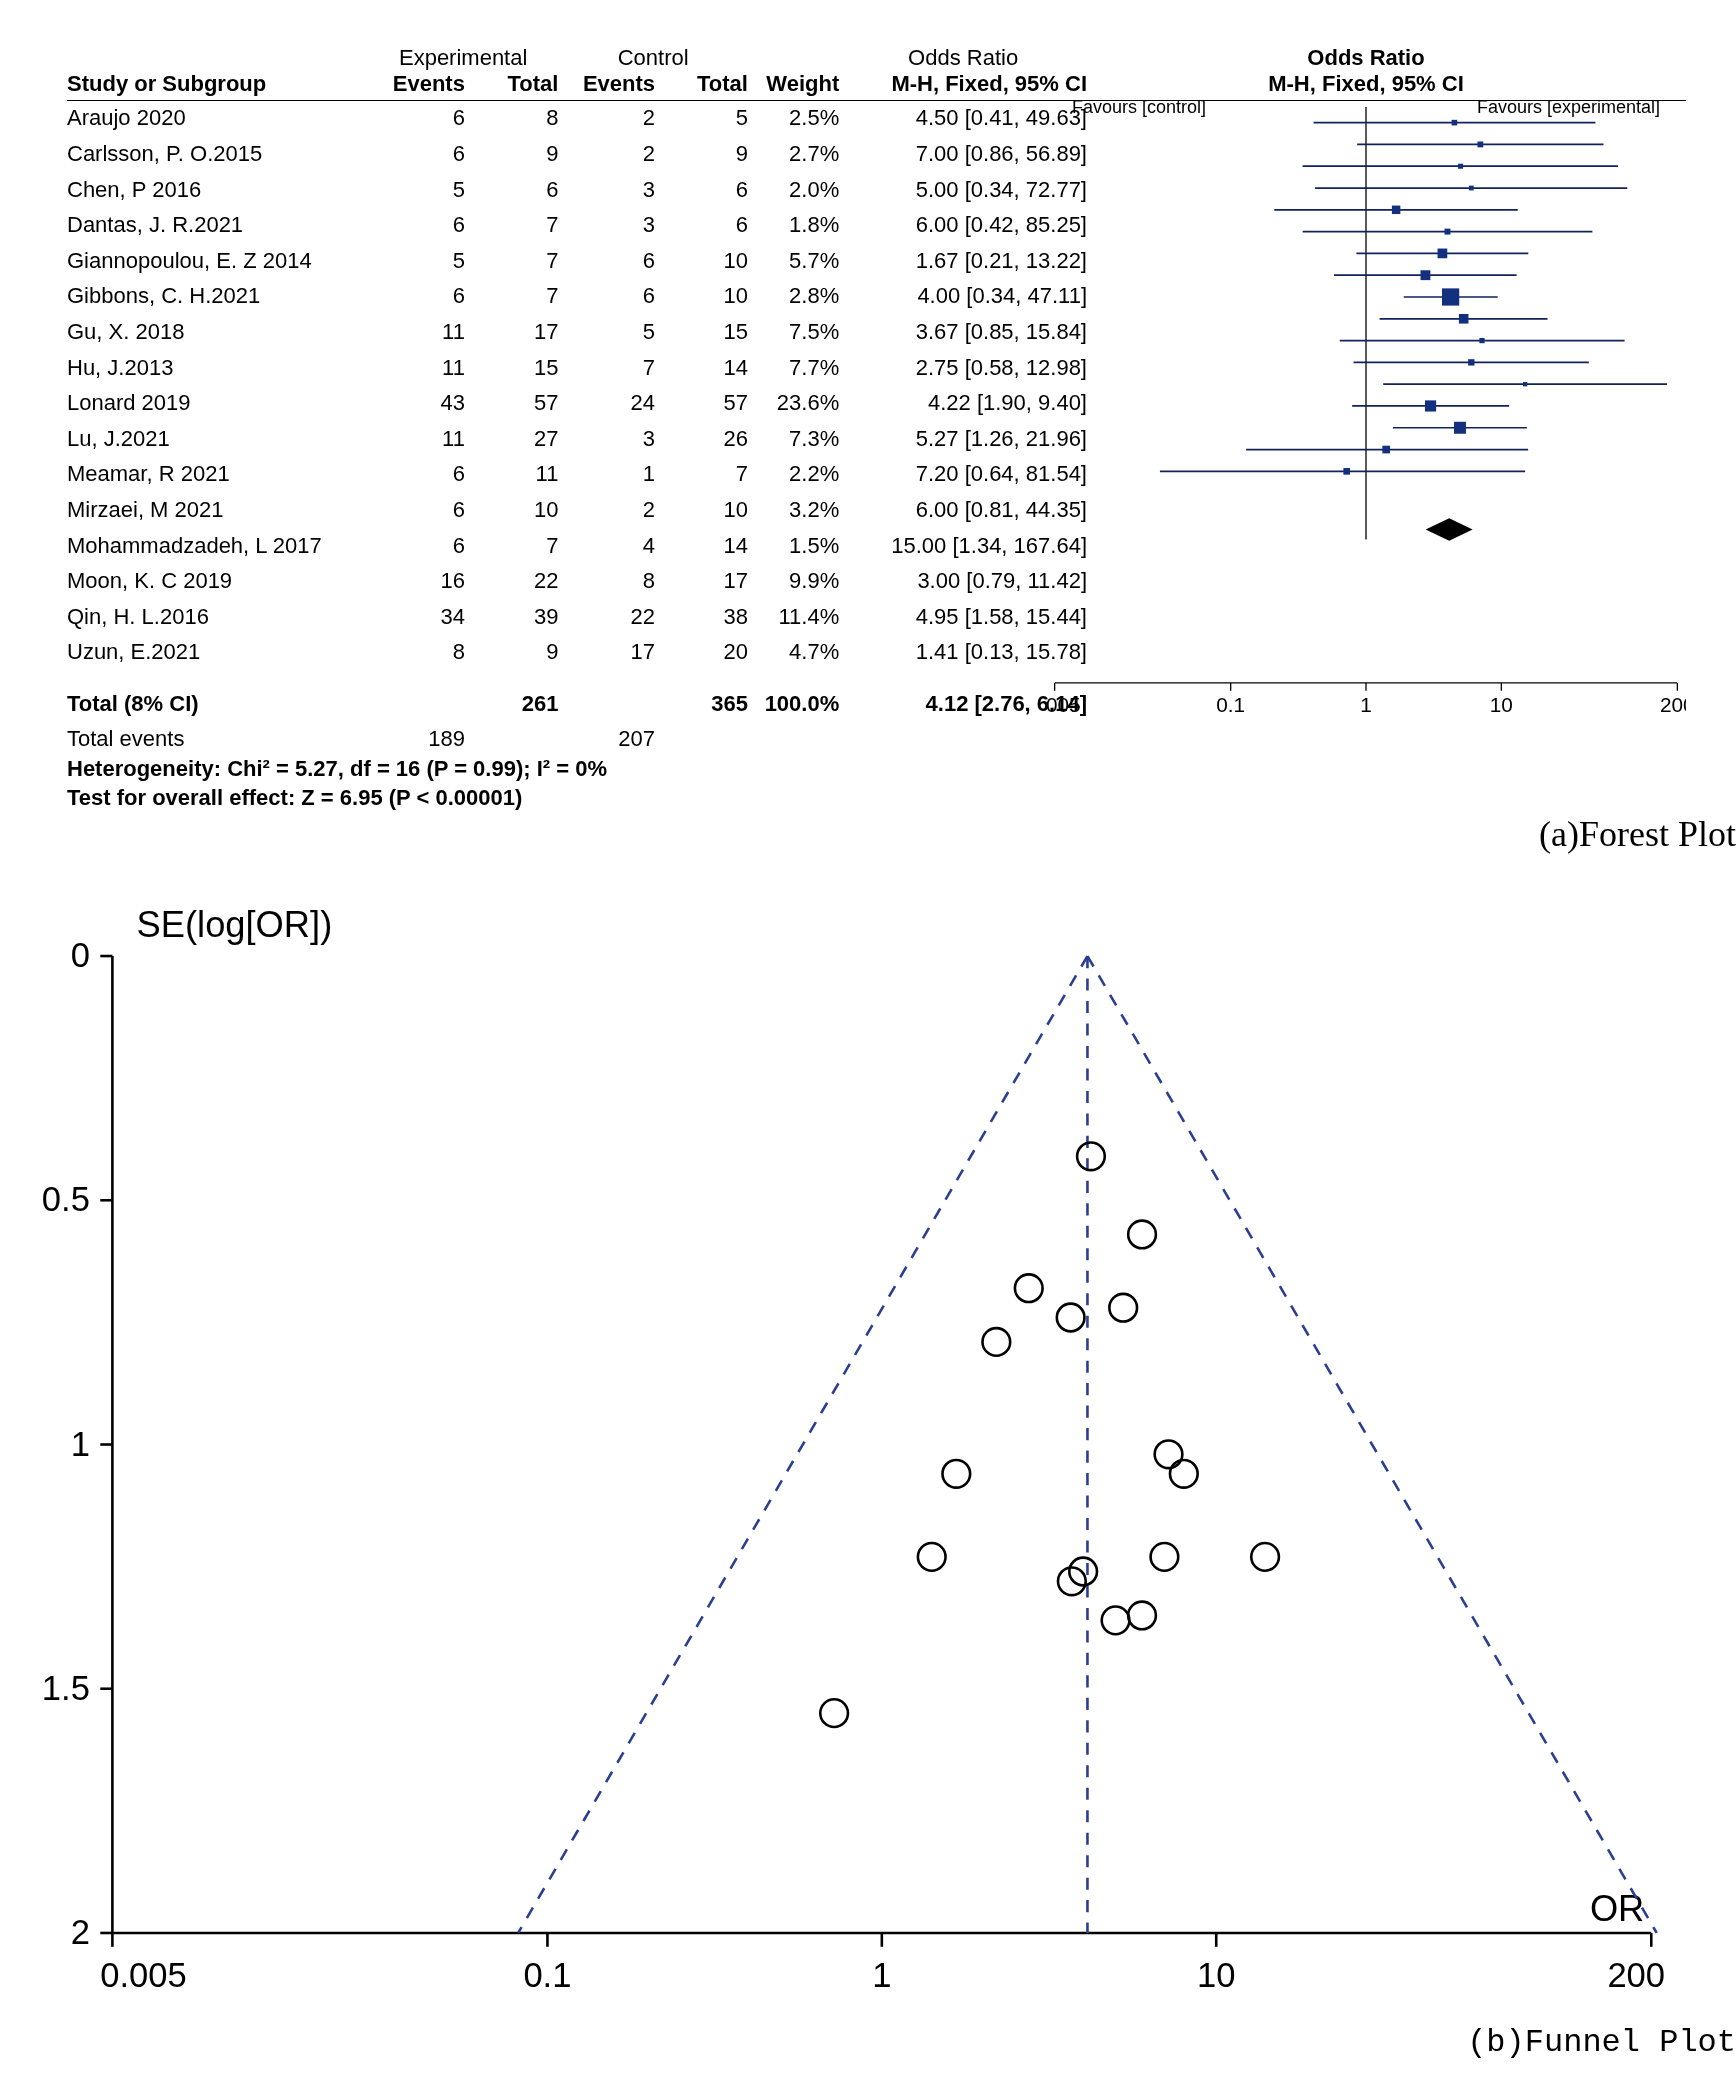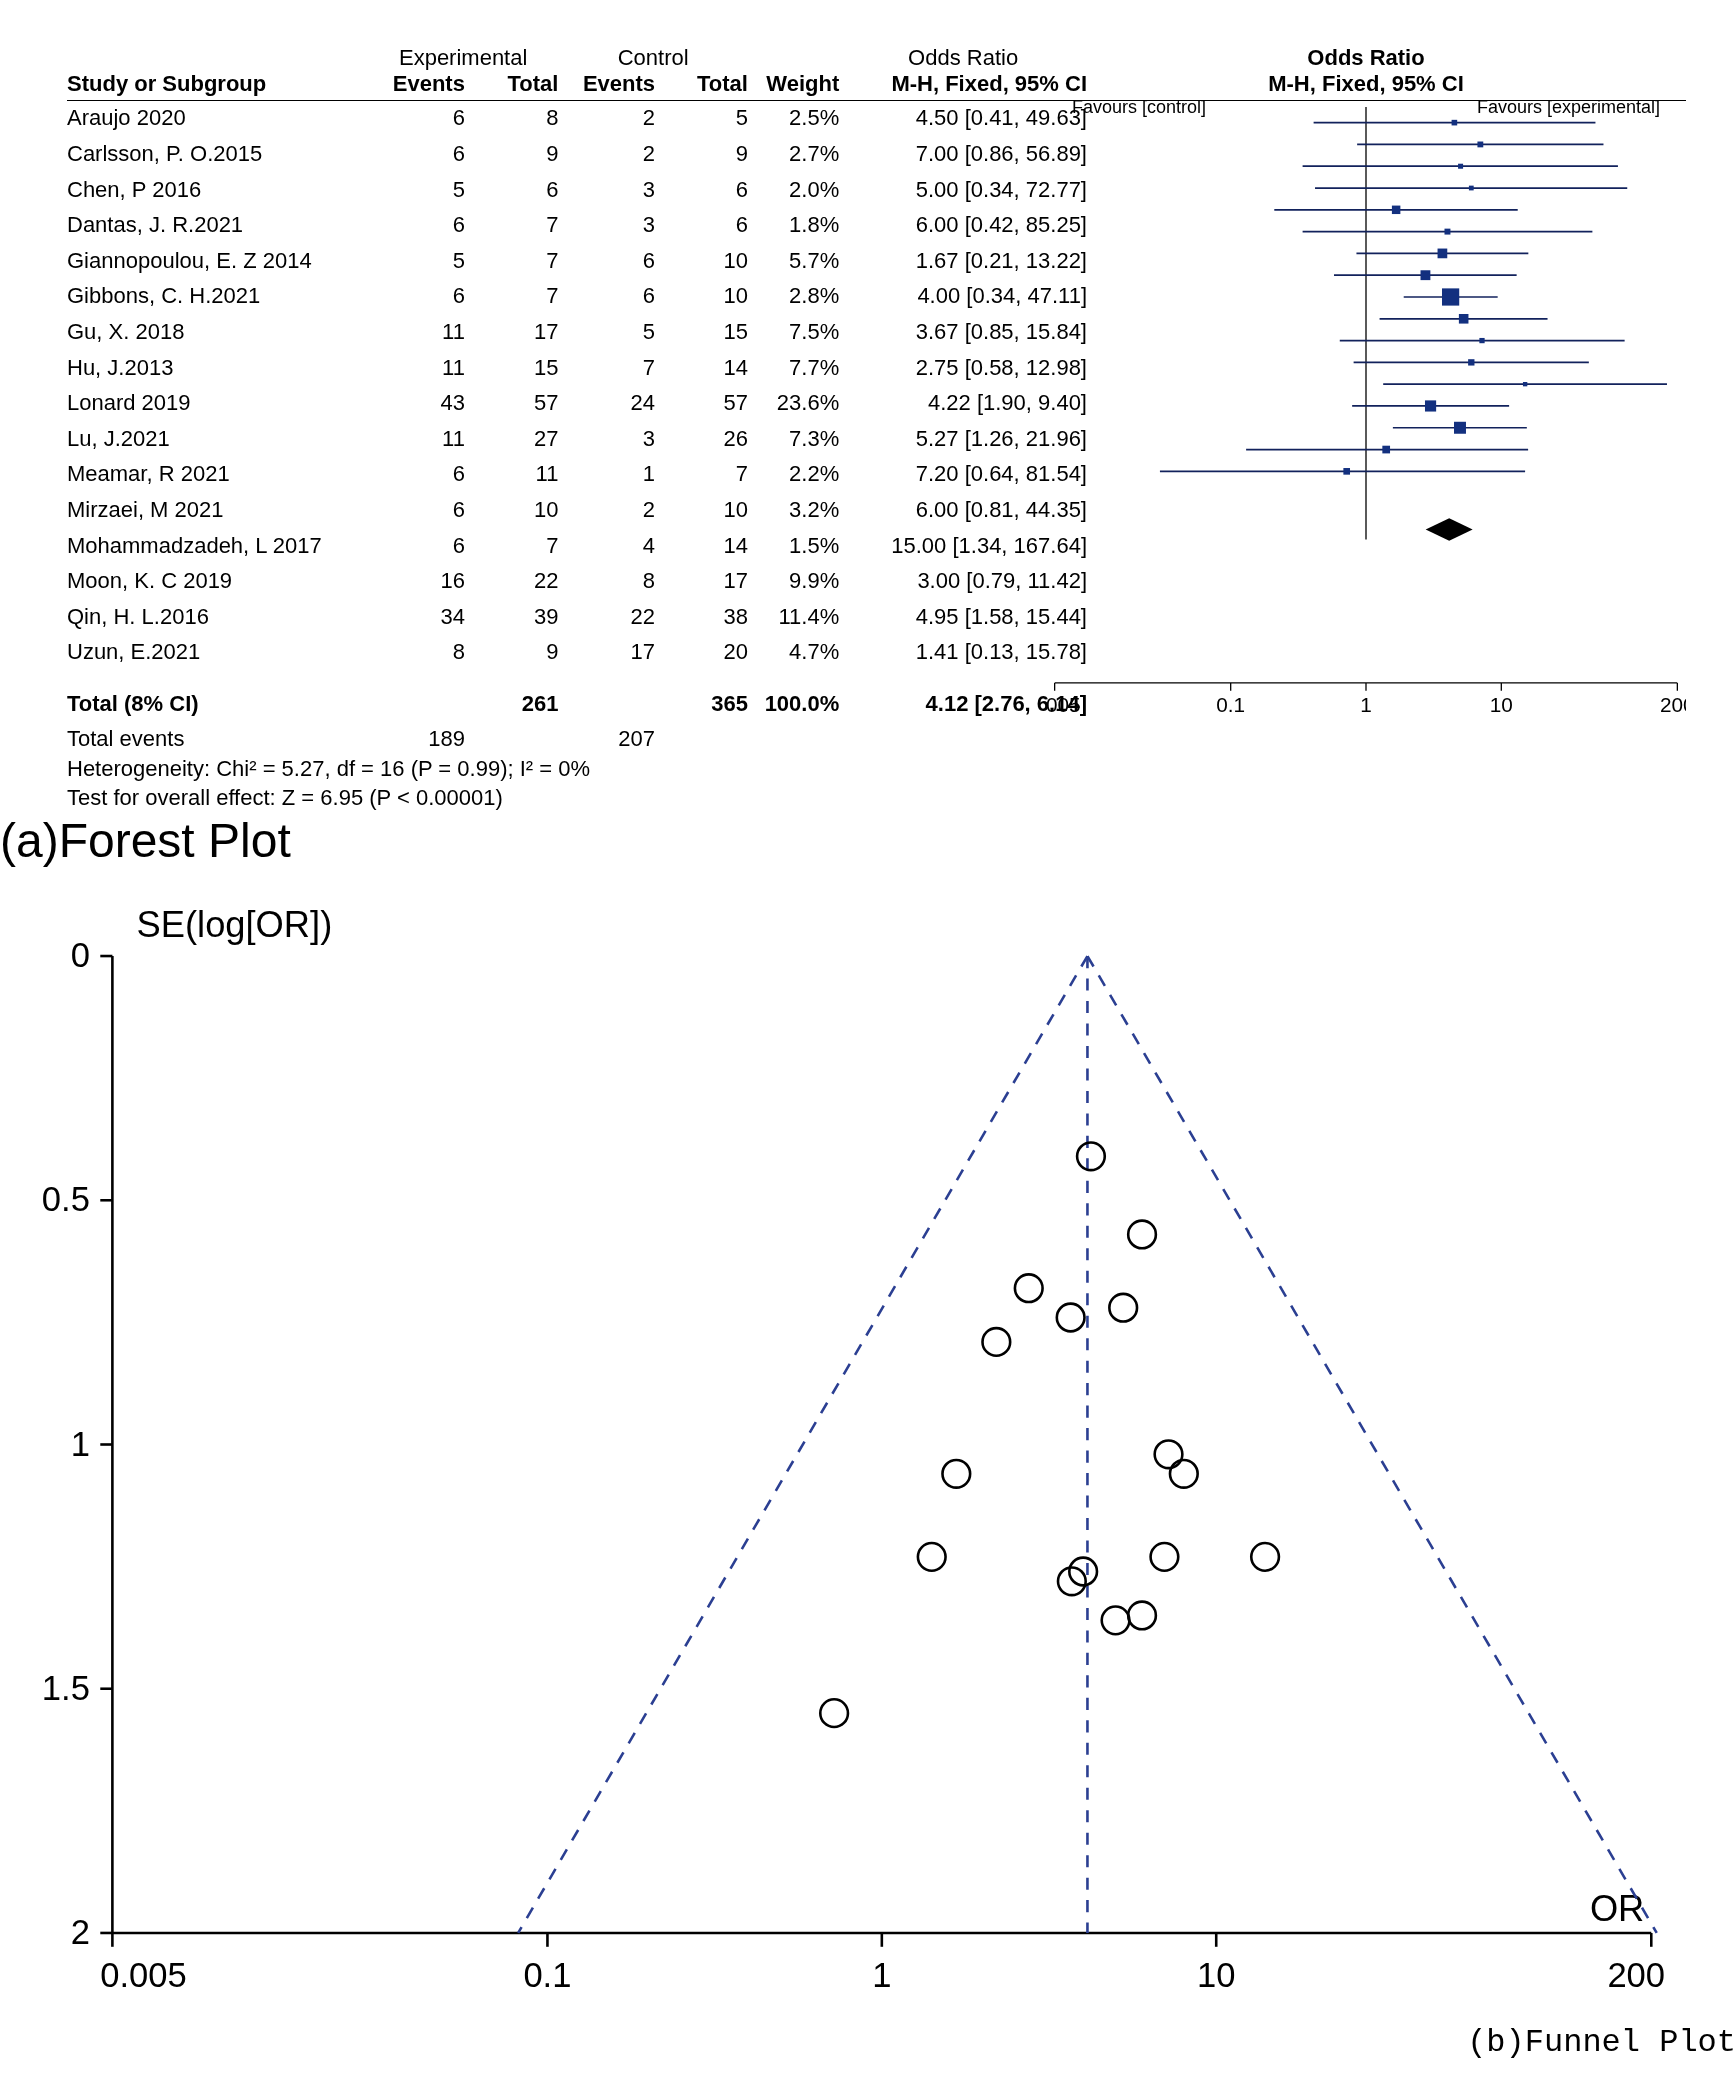--- a/index.html
+++ b/index.html
@@ -13,30 +13,30 @@
   .ftable td,.ftable th{padding:0;font-weight:normal;white-space:nowrap;}
   .grp{font-weight:bold;text-align:center;font-size:22px;padding-bottom:1.7px;}
   .hdr td{font-weight:bold;border-bottom:1.7px solid #000;padding-bottom:2.6px;}
   .col-study{width:311px;text-align:left;}
   .col-n{width:102px;text-align:right;padding-right:12px;}
   .col-w{width:95px;text-align:right;padding-right:12px;}
   .col-or{width:259px;text-align:right;padding-right:8.6px;}
   .rowline td{padding-top:4.8px;padding-bottom:4.8px;}
   .totrow td{font-weight:bold;padding-top:21px;}
   .teventsrow td{padding-top:8.6px;}
-  .het{position:absolute;left:67px;top:754px;font-size:22px;line-height:29px;}
+  .het{position:absolute;left:67px;top:754px;font-size:22px;line-height:29px;font-weight:bold;}
 
   
   .fgraph{position:absolute;left:1046px;top:45px;width:640px;height:761px;}
   .fg-title{position:absolute;width:100%;text-align:center;font-weight:bold;font-size:22px;top:0px;left:0;}
   .fg-sub{position:absolute;width:100%;text-align:center;font-weight:bold;font-size:22px;top:26px;left:0;border-bottom:1.7px solid #000;padding-bottom:2.6px;}
   .fg-plot{position:absolute;left:0;top:62px;width:640px;height:545px;}
   .fg-axis{position:absolute;left:0;top:605px;width:640px;height:104px;}
   .favours{position:absolute;top:52px;width:100%;font-size:18px;display:flex;justify-content:space-between;padding:0 26px;box-sizing:border-box;}
-  .caption{position:absolute;width:100%;text-align:left;font-family:Liberation Sans, sans-serif;font-size:48px;}
+  .caption{position:absolute;width:100%;text-align:right;font-family:Liberation Serif, serif;font-size:36px;}
 
   
   .funnel{position:absolute;left:0;top:865px;width:1736px;height:1235px;}
   .fn-caption{position:absolute;left:0;top:1159px;width:100%;text-align:right;font-family:Liberation Mono, monospace;font-size:32px;}
   text{font-family:"Liberation Sans",sans-serif;}
 </style>
 </head>
 <body>
 
 <div class="page">

